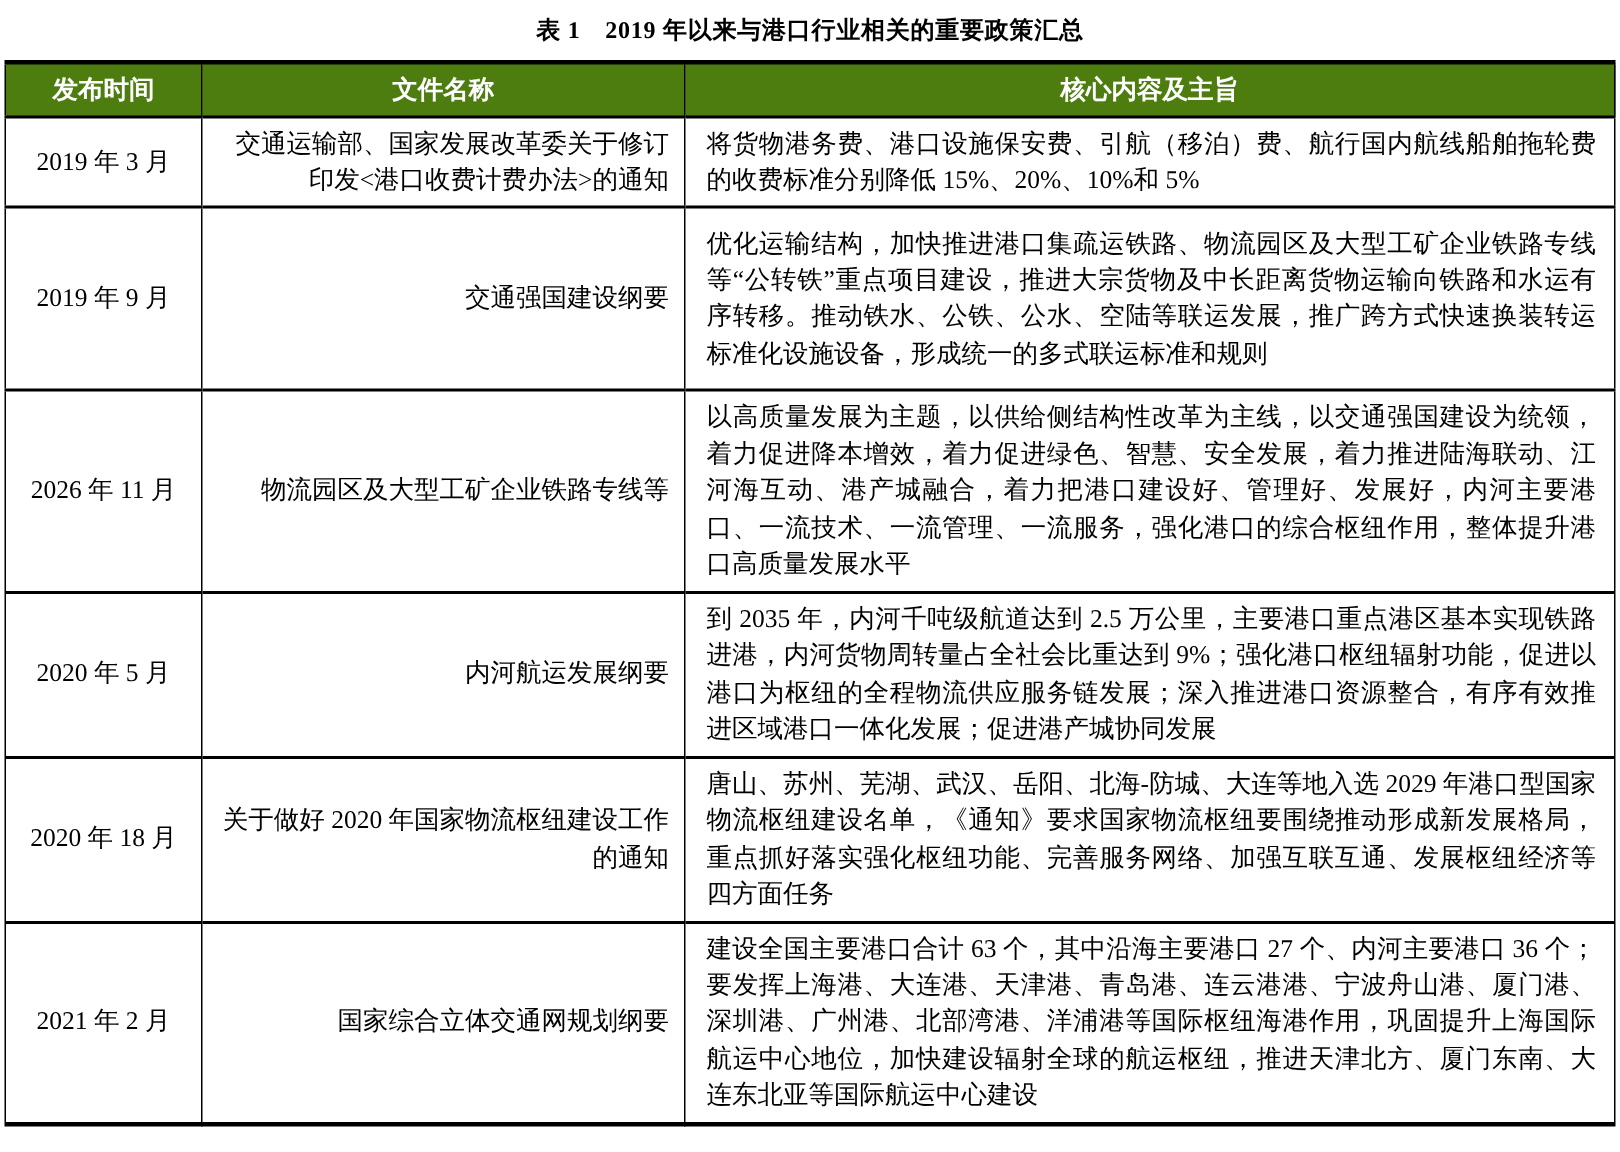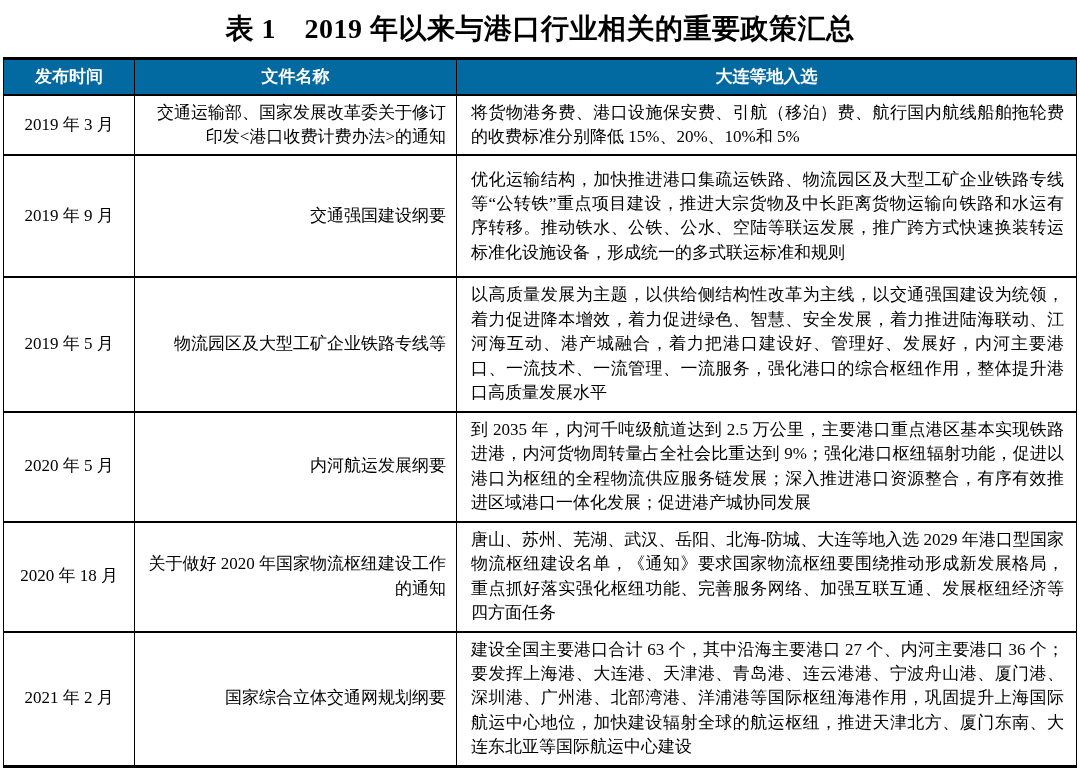--- a/index.html
+++ b/index.html
@@ -7,21 +7,21 @@
     width: 1080px;
     background: #ffffff;
     font-family: "Liberation Serif", "DejaVu Serif", serif;
     color: #000000;
   }
   body { height: 768px; overflow: hidden; }
 
   .doc-title {
     text-align: center;
     font-weight: bold;
-    font-size: 28px;
+    font-size: 16px;
     padding: 10px 0 9px 0;
     letter-spacing: 0.5px;
   }
 
   table.policy-table {
     width: 1074px;
     margin: 0 3px;
     border-collapse: collapse;
     table-layout: fixed;
     border-top: 3px solid #000;
@@ -29,21 +29,21 @@
   }
   .policy-table th, .policy-table td {
     border: 1.5px solid #000;
     border-top-width: 2px;
     border-bottom-width: 2px;
     vertical-align: middle;
     font-size: 17px;
     line-height: 1.44;
   }
   .policy-table th {
-    background: #0369a1;
+    background: #4d7c0f;
     color: #ffffff;
     font-weight: bold;
     height: 36px;
     text-align: center;
     border-color: #000;
   }
   .col-date   { width: 131px; }
   .col-name   { width: 322px; }
   .col-content{ width: auto; }
 
@@ -75,36 +75,36 @@
 <table class="policy-table">
   <colgroup>
     <col class="col-date">
     <col class="col-name">
     <col class="col-content">
   </colgroup>
   <thead>
     <tr>
       <th>发布时间</th>
       <th>文件名称</th>
-      <th>大连等地入选</th>
+      <th>核心内容及主旨</th>
     </tr>
   </thead>
   <tbody>
     <tr class="r1">
       <td class="cell-date">2019 年 3 月</td>
       <td class="cell-name">交通运输部、国家发展改革委关于修订印发&lt;港口收费计费办法&gt;的通知</td>
       <td class="cell-content">将货物港务费、港口设施保安费、引航（移泊）费、航行国内航线船舶拖轮费的收费标准分别降低 15%、20%、10%和 5%</td>
     </tr>
     <tr class="r2">
       <td class="cell-date">2019 年 9 月</td>
       <td class="cell-name">交通强国建设纲要</td>
       <td class="cell-content">优化运输结构，加快推进港口集疏运铁路、物流园区及大型工矿企业铁路专线等“公转铁”重点项目建设，推进大宗货物及中长距离货物运输向铁路和水运有序转移。推动铁水、公铁、公水、空陆等联运发展，推广跨方式快速换装转运标准化设施设备，形成统一的多式联运标准和规则</td>
     </tr>
     <tr class="r3">
-      <td class="cell-date">2019 年 5 月</td>
+      <td class="cell-date">2026 年 11 月</td>
       <td class="cell-name">物流园区及大型工矿企业铁路专线等</td>
       <td class="cell-content">以高质量发展为主题，以供给侧结构性改革为主线，以交通强国建设为统领，着力促进降本增效，着力促进绿色、智慧、安全发展，着力推进陆海联动、江河海互动、港产城融合，着力把港口建设好、管理好、发展好，内河主要港口、一流技术、一流管理、一流服务，强化港口的综合枢纽作用，整体提升港口高质量发展水平</td>
     </tr>
     <tr class="r4">
       <td class="cell-date">2020 年 5 月</td>
       <td class="cell-name">内河航运发展纲要</td>
       <td class="cell-content">到 2035 年，内河千吨级航道达到 2.5 万公里，主要港口重点港区基本实现铁路进港，内河货物周转量占全社会比重达到 9%；强化港口枢纽辐射功能，促进以港口为枢纽的全程物流供应服务链发展；深入推进港口资源整合，有序有效推进区域港口一体化发展；促进港产城协同发展</td>
     </tr>
     <tr class="r5">
       <td class="cell-date">2020 年 18 月</td>

